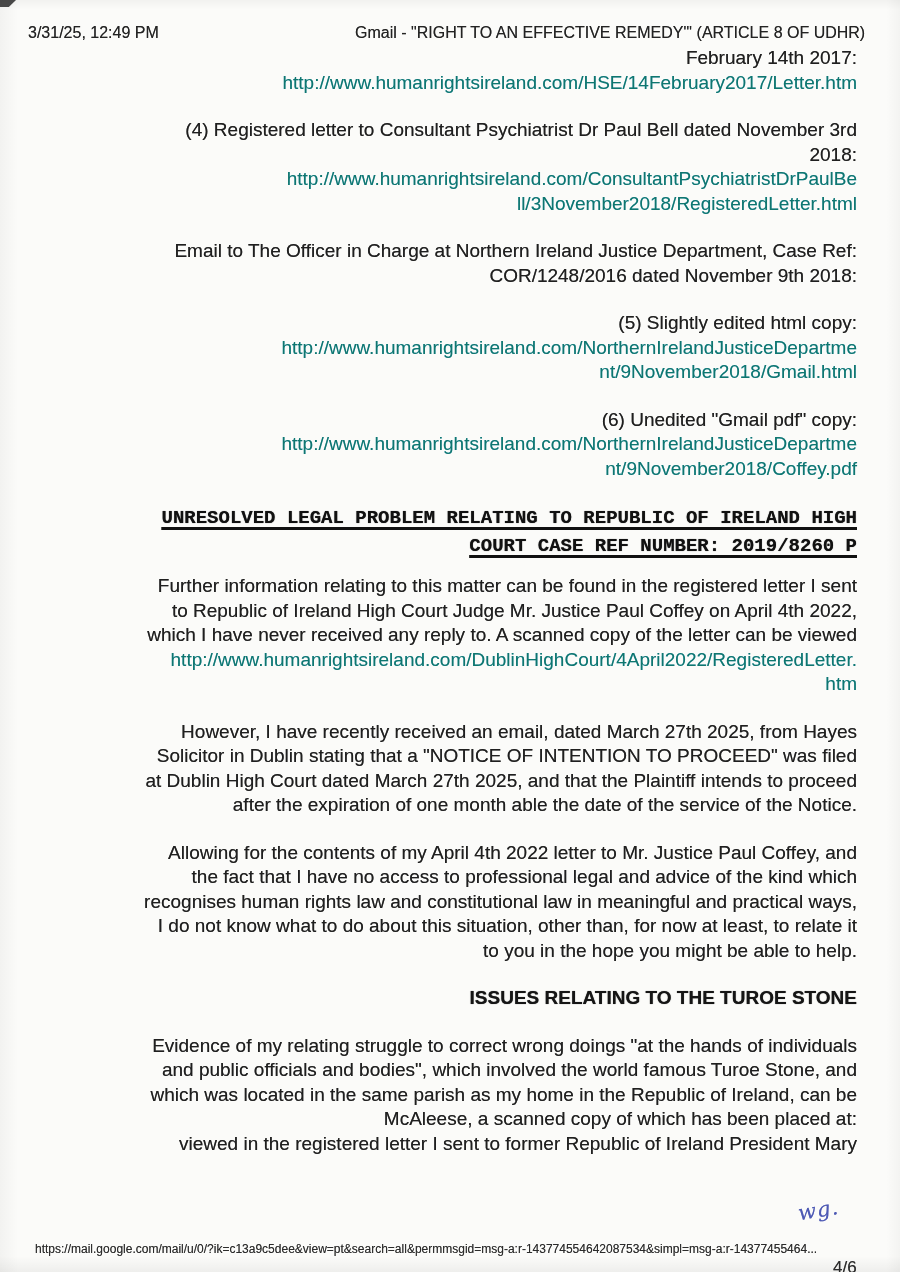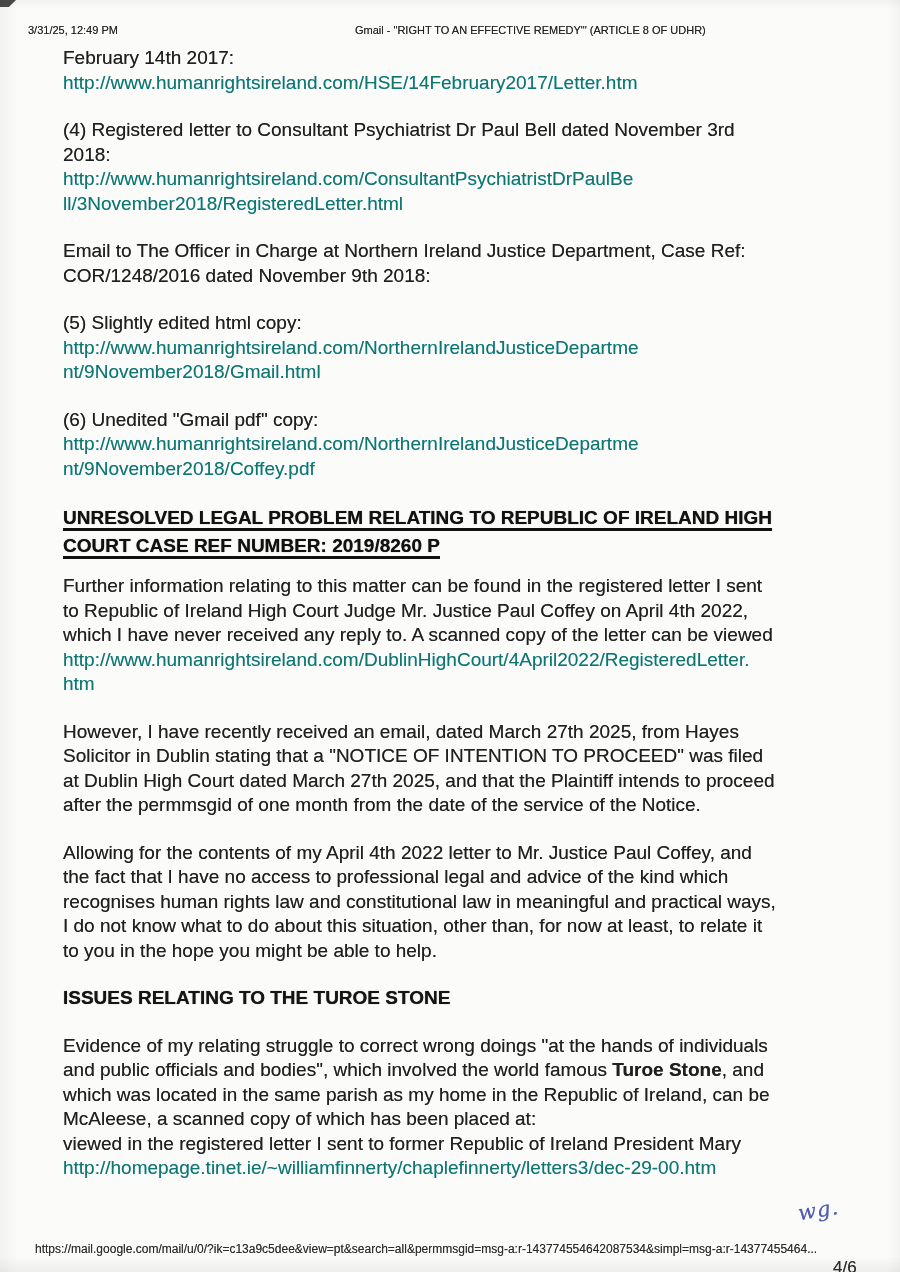--- a/index.html
+++ b/index.html
@@ -19,38 +19,39 @@
       linear-gradient(to top, rgba(0,0,0,0.05), rgba(0,0,0,0) 16px);
   }
   .corner-artifact{
     position:absolute;top:0;left:0;width:16px;height:7px;
     background:#2a2a2a;
     clip-path:polygon(0 0,100% 0,55% 100%,0 100%);
     opacity:.85;
   }
   .print-header{
     position:absolute;top:24px;left:28px;right:28px;height:18px;
-    font-size:11px;color:#232323;
+    font-size:16px;color:#232323;
     text-shadow:0 0 .5px rgba(0,0,0,.55);
   }
   .print-header .title{position:absolute;left:327px;top:0;white-space:nowrap;}
   .doc{
-    position:absolute;left:63px;top:46px;width:800px;
+    position:absolute;left:57px;top:46px;width:800px;text-align:right;
   }
   .block{margin:0 0 23px 0;}
   .line{
     line-height:24.5px;font-size:19px;white-space:pre;
     text-shadow:0 0 .6px rgba(25,25,25,.65);
   }
-  .line .b{font-weight:bold;margin-top:44px;}
+  .line .b{font-weight:normal;margin-top:44px;}
   .block.heading{margin-bottom:14px;}
   .block.heading .line{
     font-weight:bold;line-height:28px;color:#111;
     text-decoration:underline;text-decoration-thickness:2.5px;text-underline-offset:4px;
     text-shadow:0 0 .8px rgba(10,10,10,.8);
+    font-family:Liberation Mono, monospace;
   }
   .block.subheading .line{
     font-weight:bold;color:#151515;
     text-shadow:0 0 .8px rgba(10,10,10,.8);
   }
   .line.link{
     color:#0f766e;
     text-shadow:0 0 .6px rgba(29,150,211,.55);
   }
   .handwritten{
@@ -111,39 +112,38 @@
       <div class="line"><span>Further information relating to this matter can be found in the registered letter I sent</span></div>
       <div class="line"><span>to Republic of Ireland High Court Judge Mr. Justice Paul Coffey on April 4th 2022,</span></div>
       <div class="line"><span>which I have never received any reply to. A scanned copy of the letter can be viewed</span></div>
       <div class="line link">http://www.humanrightsireland.com/DublinHighCourt/4April2022/RegisteredLetter.</div>
       <div class="line link">htm</div>
     </div>
     <div class="block">
       <div class="line"><span>However, I have recently received an email, dated March 27th 2025, from Hayes</span></div>
       <div class="line"><span>Solicitor in Dublin stating that a "NOTICE OF INTENTION TO PROCEED" was filed</span></div>
       <div class="line"><span>at Dublin High Court dated March 27th 2025, and that the Plaintiff intends to proceed</span></div>
-      <div class="line"><span>after the permmsgid of one month from the date of the service of the Notice.</span></div>
+      <div class="line"><span>after the expiration of one month able the date of the service of the Notice.</span></div>
     </div>
     <div class="block">
       <div class="line"><span>Allowing for the contents of my April 4th 2022 letter to Mr. Justice Paul Coffey, and</span></div>
       <div class="line"><span>the fact that I have no access to professional legal and advice of the kind which</span></div>
       <div class="line"><span>recognises human rights law and constitutional law in meaningful and practical ways,</span></div>
       <div class="line"><span>I do not know what to do about this situation, other than, for now at least, to relate it</span></div>
       <div class="line"><span>to you in the hope you might be able to help.</span></div>
     </div>
     <div class="block subheading">
       <div class="line"><span>ISSUES RELATING TO THE TUROE STONE</span></div>
     </div>
     <div class="block">
       <div class="line"><span>Evidence of my relating struggle to correct wrong doings "at the hands of individuals</span></div>
       <div class="line"><span>and public officials and bodies", which involved the world famous </span><span class="b">Turoe Stone</span><span>, and</span></div>
       <div class="line"><span>which was located in the same parish as my home in the Republic of Ireland, can be</span></div>
       <div class="line"><span>McAleese, a scanned copy of which has been placed at:</span></div>
       <div class="line"><span>viewed in the registered letter I sent to former Republic of Ireland President Mary</span></div>
-      <div class="line link">http://homepage.tinet.ie/~williamfinnerty/chaplefinnerty/letters3/dec-29-00.htm</div>
     </div>
   </div>
 
 <div class="handwritten">wg.</div>
 
 <div class="print-footer">
   <span>https://mail.google.com/mail/u/0/?ik=c13a9c5dee&amp;view=pt&amp;search=all&amp;permmsgid=msg-a:r-143774554642087534&amp;simpl=msg-a:r-14377455464...</span>
   <span class="page-num">4/6</span>
 </div>
 

